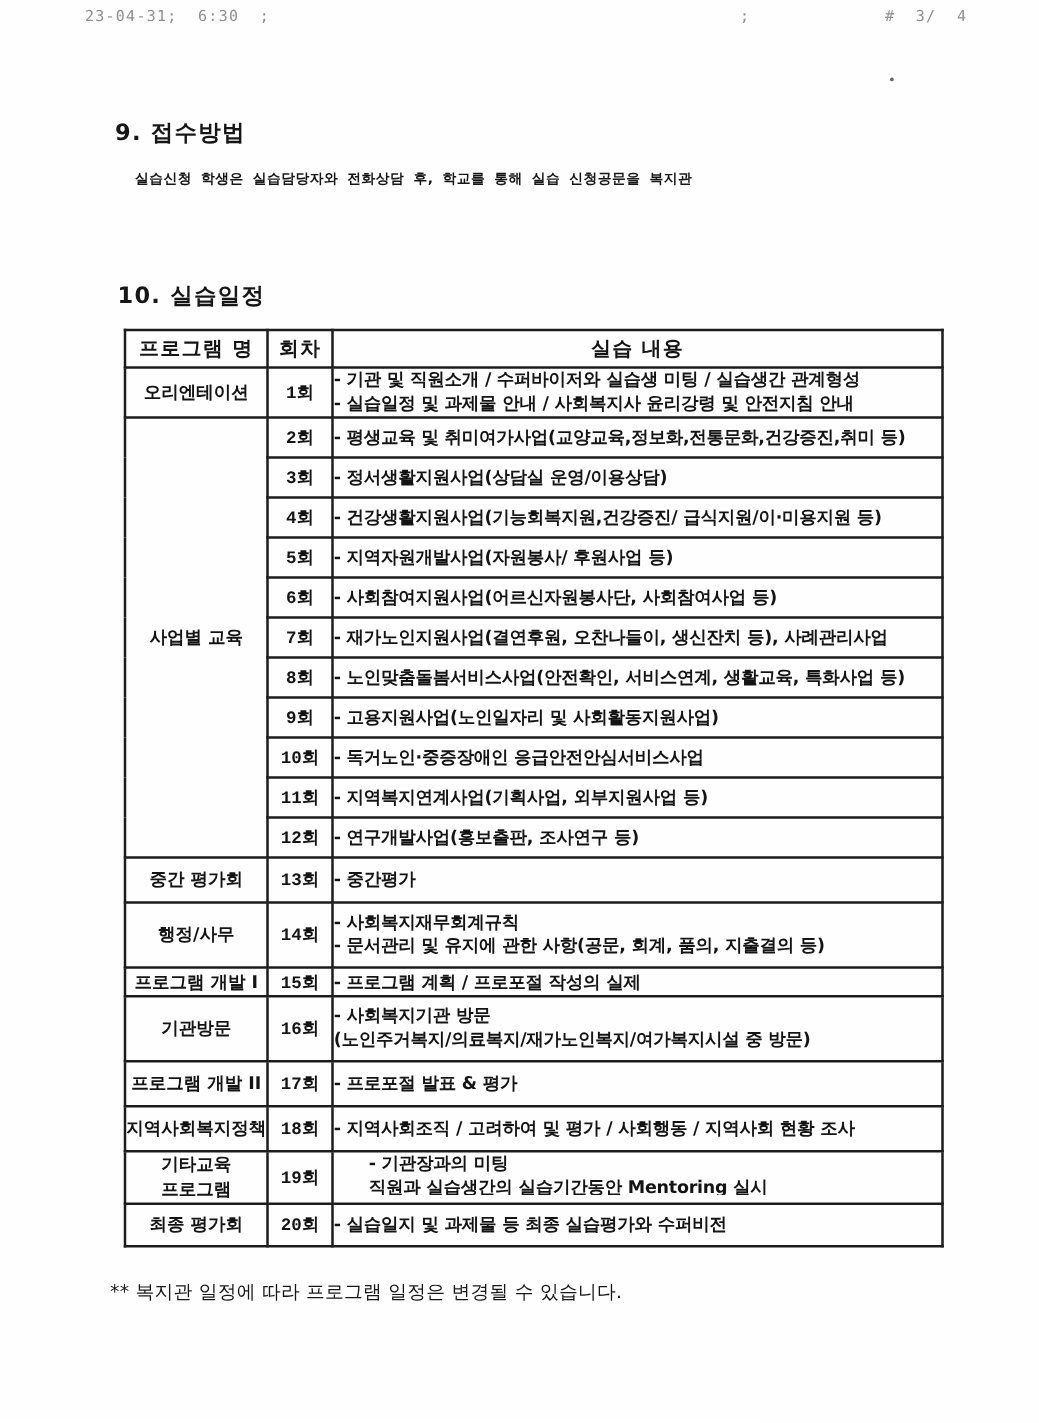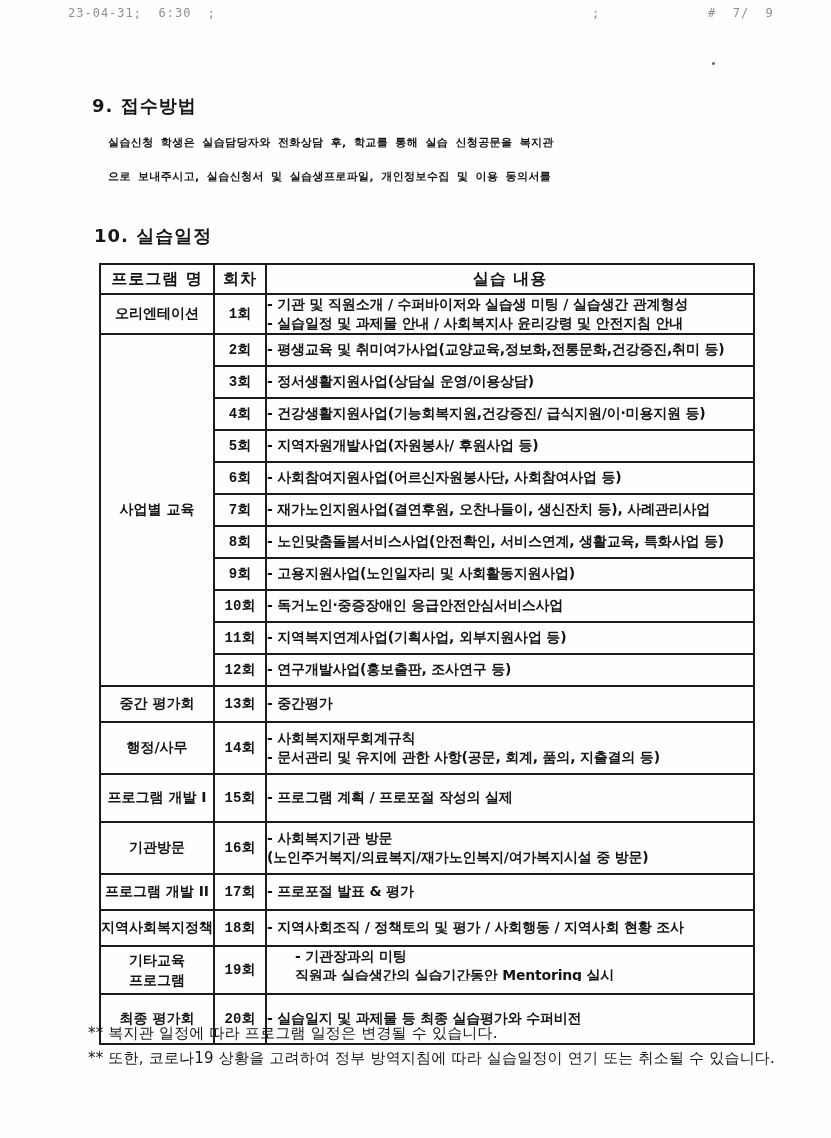--- a/index.html
+++ b/index.html
@@ -25,44 +25,43 @@
                  border-collapse:collapse;table-layout:fixed;}
   table.schedule th,table.schedule td{border:2px solid #1c1c1c;font-weight:700;color:#141414;
                  padding:0;overflow:hidden;}
   thead th{height:28px;font-size:16px;letter-spacing:1px;
            border-top:3px solid #1c1c1c;border-bottom:3px solid #1c1c1c;}
   td.prog{text-align:center;font-size:14px;}
   td.sess{text-align:center;font-size:14px;font-family:Liberation Mono, monospace;}
   td.cont{font-size:14px;padding-left:12px;letter-spacing:-.2px;white-space:nowrap;}
   .two div{line-height:19px;}
   tr.h46{height:30px} tr.h32{height:32px} tr.h36{height:36px}
-  tr.h52{height:52px} tr.h40{height:48px} tr.h38{height:50px}
+  tr.h52{height:52px} tr.h40{height:23px} tr.h38{height:34px}
   td.top{vertical-align:top;padding-top:3px;}
   .clipwrap{height:34px;overflow:hidden;}
   .clipwrap div{line-height:19px;margin-left:28px;}
   .progclip{height:40px;overflow:hidden;}
   .progclip div{line-height:20px;}
   .note{position:absolute;left:88px;font-size:15px;font-weight:400;letter-spacing:.2px;white-space:nowrap;}
   .note1{top:1024px}.note2{top:1049px}
 </style>
 </head>
 <body>
 
 <div class="page">
 
   <span class="fax fax-left">23-04-31;  6:30  ;</span>
   <span class="fax fax-mid">;</span>
-  <span class="fax fax-right">#  7/  9</span>
+  <span class="fax fax-right">#  3/  4</span>
   <div class="speck"></div>
 
   <div class="sec-title sec9-title">9. 접수방법</div>
 
   <div class="para">
     <div class="ind">실습신청 학생은 실습담당자와 전화상담 후, 학교를 통해 실습 신청공문을 복지관</div>
-    <div class="ind">으로 보내주시고, 실습신청서 및 실습생프로파일, 개인정보수집 및 이용 동의서를</div>
   </div>
 
   <div class="sec-title sec10-title">10. 실습일정</div>
 
   <table class="schedule">
     <colgroup>
         <col style="width:114px">
         <col style="width:52px">
         <col>
       </colgroup>
@@ -154,21 +153,21 @@
         </td>
       </tr>
       <tr class="h36">
         <td class="prog">프로그램 개발 II</td>
         <td class="sess">17회</td>
         <td class="cont">- 프로포절 발표 &amp; 평가</td>
       </tr>
       <tr class="h36">
         <td class="prog">지역사회복지정책</td>
         <td class="sess">18회</td>
-        <td class="cont">- 지역사회조직 / 정책토의 및 평가 / 사회행동 / 지역사회 현황 조사</td>
+        <td class="cont">- 지역사회조직 / 고려하여 및 평가 / 사회행동 / 지역사회 현황 조사</td>
       </tr>
       <tr class="h40">
         <td class="prog">
           <div class="progclip">
             <div>기타교육</div>
             <div>프로그램</div>
           </div>
         </td>
         <td class="sess">19회</td>
         <td class="cont top">
@@ -180,15 +179,14 @@
       </tr>
       <tr class="h38">
         <td class="prog">최종 평가회</td>
         <td class="sess">20회</td>
         <td class="cont">- 실습일지 및 과제물 등 최종 실습평가와 수퍼비전</td>
       </tr>
     </tbody>
   </table>
 
   <div class="note note1">** 복지관 일정에 따라 프로그램 일정은 변경될 수 있습니다.</div>
-  <div class="note note2">** 또한, 코로나19 상황을 고려하여 정부 방역지침에 따라 실습일정이 연기 또는 취소될 수 있습니다.</div>
 
 </div>
 
 </body></html>

